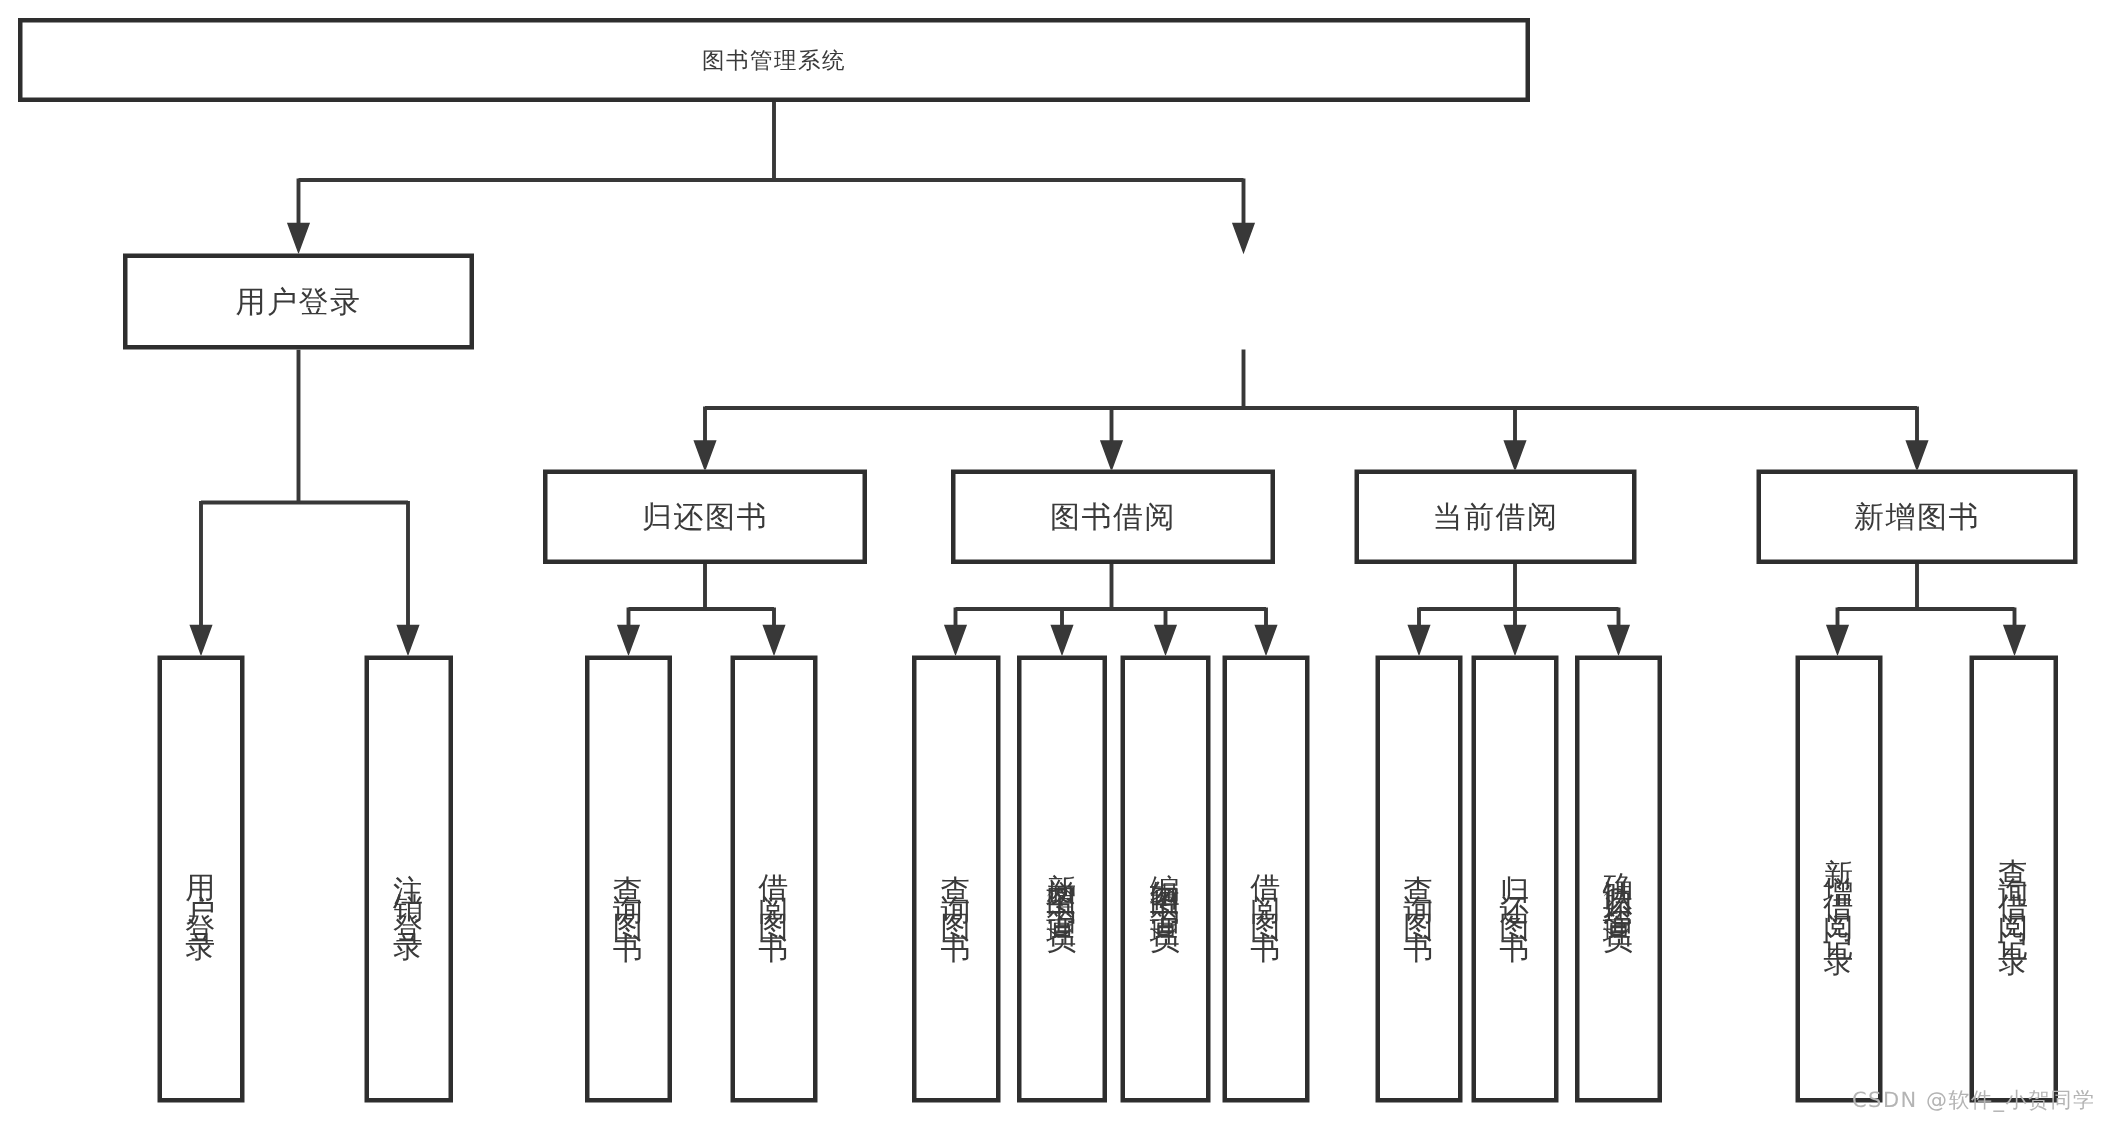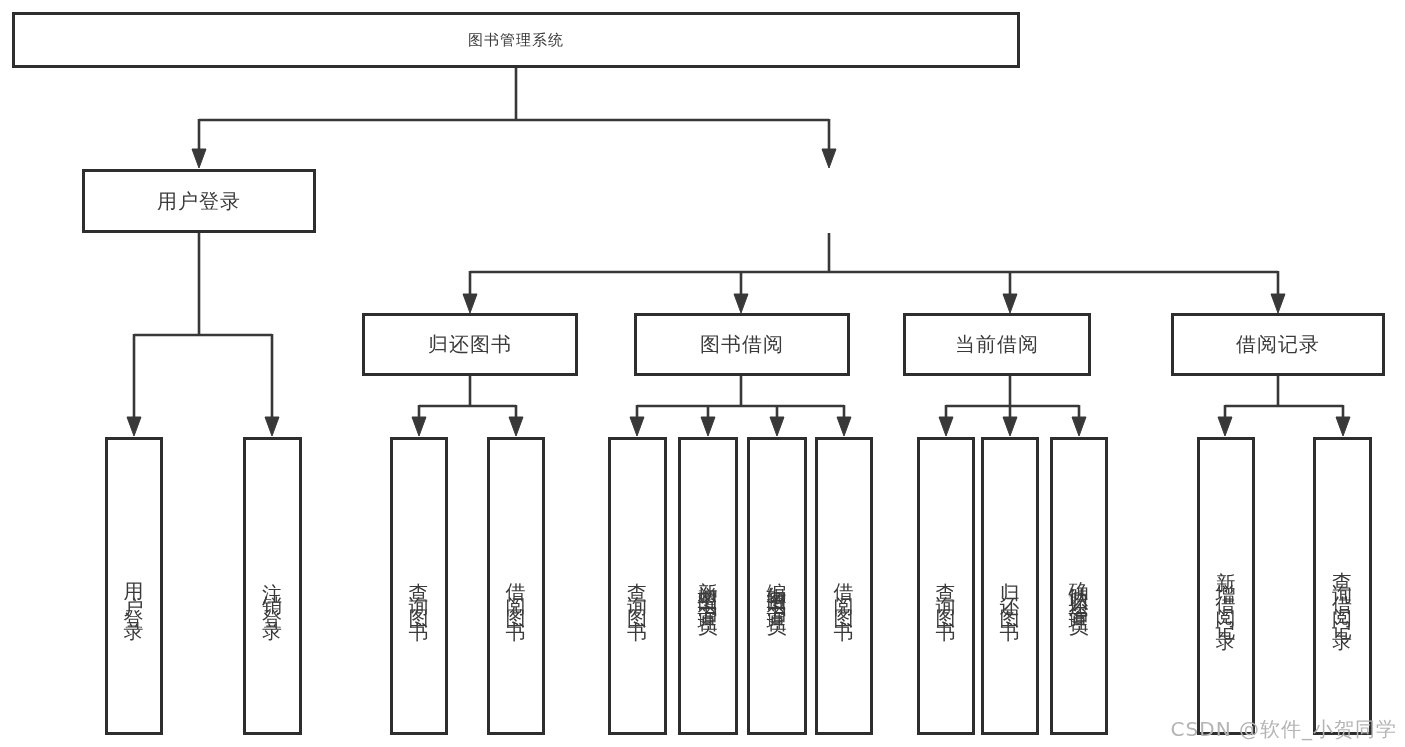--- a/index.html
+++ b/index.html
@@ -18,21 +18,21 @@
   .root{font-size:15px;}
   .vnode span{
     writing-mode:vertical-rl;text-orientation:mixed;
     font-size:20px;line-height:1;white-space:nowrap;
   }
   .ls-wide span{letter-spacing:13px;padding-top:13px;}
   .ls-mid  span{letter-spacing:12px;padding-top:12px;}
   .ls-tight span{letter-spacing:5px;padding-top:5px;}
   .watermark{
     position:absolute;right:8px;bottom:4px;z-index:3;
-    font-size:20px;color:#b4b4b4;letter-spacing:1px;
+    font-size:14px;color:#b4b4b4;letter-spacing:1px;
   }
 </style>
 </head>
 <body>
 
 <div class="stage">
 
   <svg class="edges" viewBox="0 0 1405 747">
 
     <g>
@@ -120,21 +120,21 @@
   <div class="node hnode" style="left:362px;top:313px;width:216px;height:63px">
     <span>归还图书</span>
   </div>
   <div class="node hnode" style="left:634px;top:313px;width:216px;height:63px">
     <span>图书借阅</span>
   </div>
   <div class="node hnode" style="left:903px;top:313px;width:188px;height:63px">
     <span>当前借阅</span>
   </div>
   <div class="node hnode" style="left:1171px;top:313px;width:214px;height:63px">
-    <span>借阅记录</span>
+    <span>新增图书</span>
   </div>
 
   <div class="node vnode ls-wide" style="left:105px;top:437px;width:58px;height:298px">
     <span>用户登录</span>
   </div>
   <div class="node vnode ls-wide" style="left:243px;top:437px;width:59px;height:298px">
     <span>注销登录</span>
   </div>
 
   <div class="node vnode ls-wide" style="left:390px;top:437px;width:58px;height:298px">

